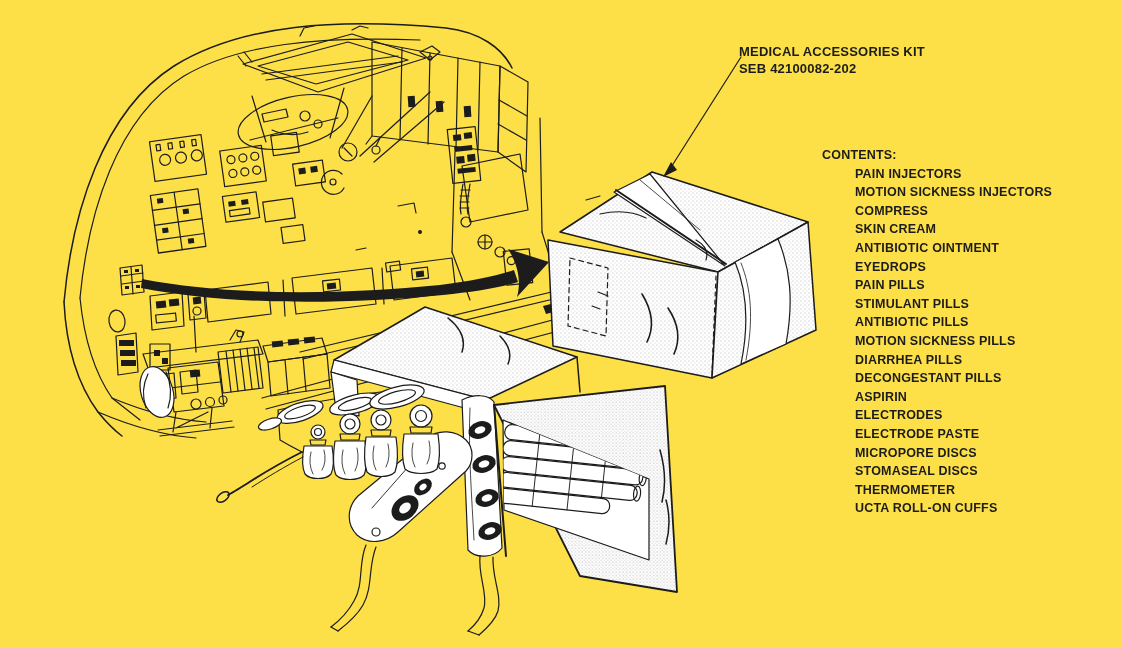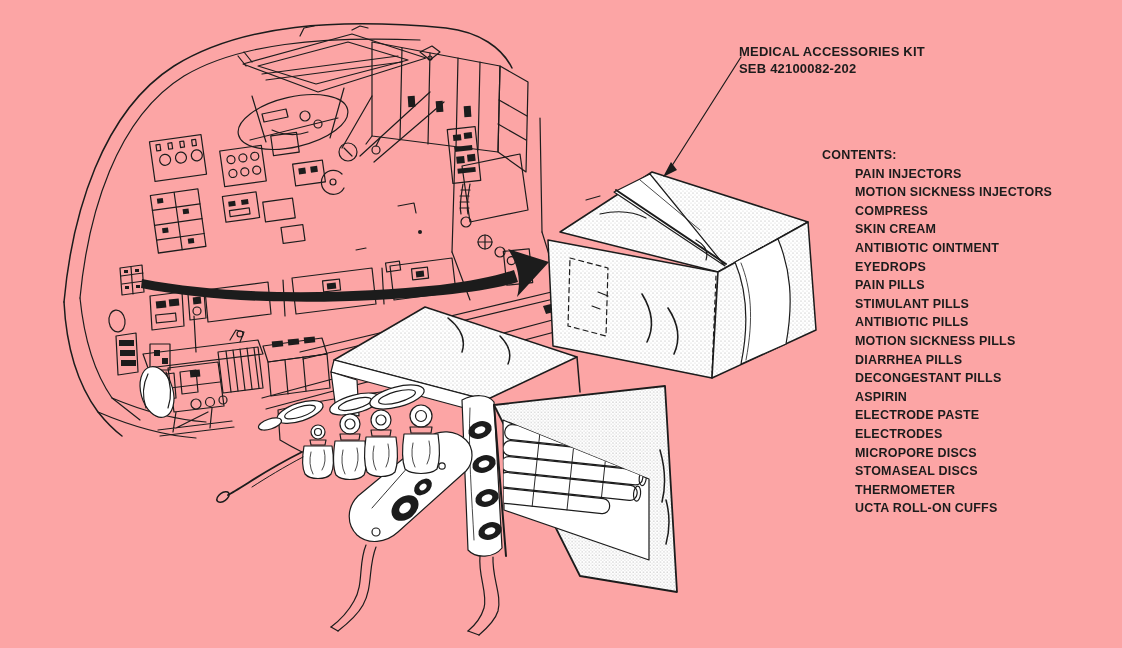--- a/index.html
+++ b/index.html
@@ -1,19 +1,19 @@
 <!DOCTYPE html>
 <html><head>
 <meta charset="utf-8">
 <style>
   html,body{margin:0;padding:0;background:#ffffff;}
   .page{
     position:relative;
     width:1122px;height:648px;
-    background:#fca5a5;
+    background:#fde047;
     overflow:hidden;
     font-family:"Liberation Sans", sans-serif;
     color:#1c1c1c;
   }
   .page svg{position:absolute;left:0;top:0;}
   .stroke{fill:none;stroke:#1c1c1c;stroke-width:1.2;stroke-linecap:round;stroke-linejoin:round;}
   .ink{fill:#1c1c1c;stroke:none;}
   .wht{fill:#ffffff;stroke:#1c1c1c;stroke-width:1.2;stroke-linecap:round;stroke-linejoin:round;}
   .kit-label{
     position:absolute;left:739px;top:43px;
@@ -372,22 +372,22 @@
     <li>SKIN CREAM</li>
     <li>ANTIBIOTIC OINTMENT</li>
     <li>EYEDROPS</li>
     <li>PAIN PILLS</li>
     <li>STIMULANT PILLS</li>
     <li>ANTIBIOTIC PILLS</li>
     <li>MOTION SICKNESS PILLS</li>
     <li>DIARRHEA PILLS</li>
     <li>DECONGESTANT PILLS</li>
     <li>ASPIRIN</li>
+    <li>ELECTRODES</li>
     <li>ELECTRODE PASTE</li>
-    <li>ELECTRODES</li>
     <li>MICROPORE DISCS</li>
     <li>STOMASEAL DISCS</li>
     <li>THERMOMETER</li>
     <li>UCTA ROLL-ON CUFFS</li>
   </ul>
 </div>
 
 </div>
 
 </body></html>

